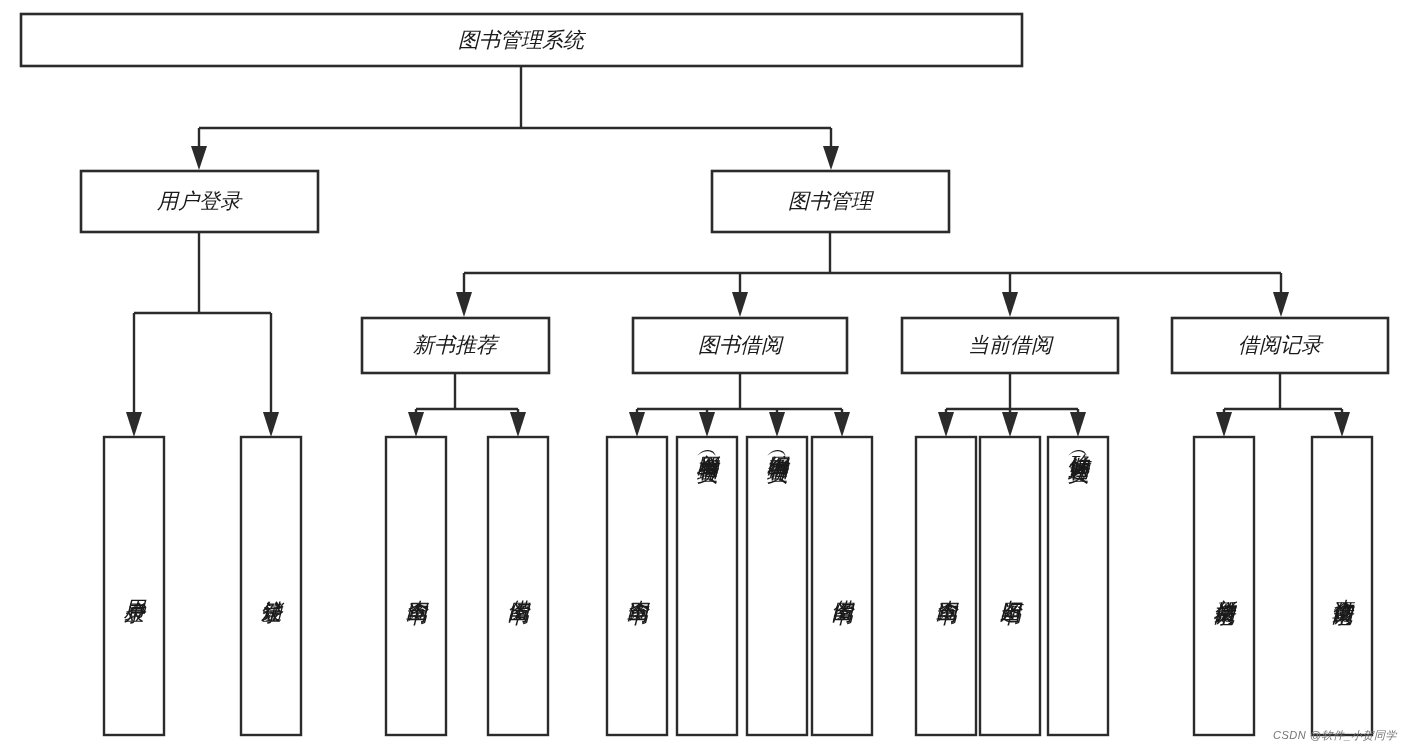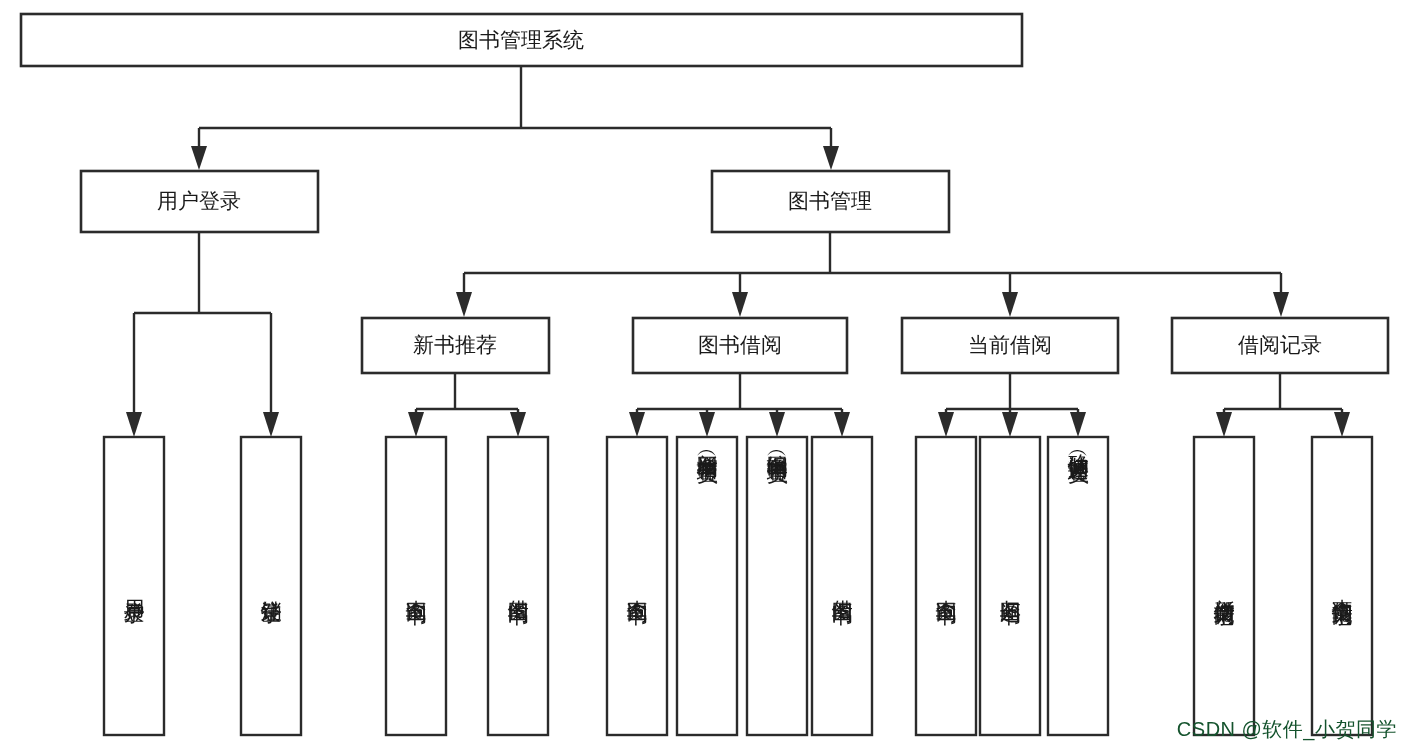--- a/index.html
+++ b/index.html
@@ -13,20 +13,21 @@
     font-family: "Liberation Sans", "DejaVu Sans", sans-serif;
     overflow: hidden;
     position: relative;
   }
   #diagram-root {
     position: absolute;
     left: 0;
     top: 0;
     width: 1405px;
     height: 747px;
+    font-style: italic;
   }
   svg#flowchart {
     display: block;
     width: 1405px;
     height: 747px;
   }
   .node-box {
     fill: #ffffff;
     stroke: #2b2b2b;
     stroke-width: 2.6;
@@ -69,22 +70,22 @@
     line-height: 1.08;
     letter-spacing: 1.5px;
     white-space: nowrap;
     text-align: center;
   }
   .watermark {
     position: absolute;
     right: 8px;
     bottom: 4px;
     font-family: "Liberation Sans", "DejaVu Sans", sans-serif;
-    font-size: 20px;
-    color: #14532d;
+    font-size: 11px;
+    color: #737373;
     white-space: nowrap;
     letter-spacing: 0.5px;
   }
 </style>
 </head>
 <body>
 
 <div id="diagram-root">
 
   <svg id="flowchart" viewBox="0 0 1405 747" xmlns="http://www.w3.org/2000/svg">

